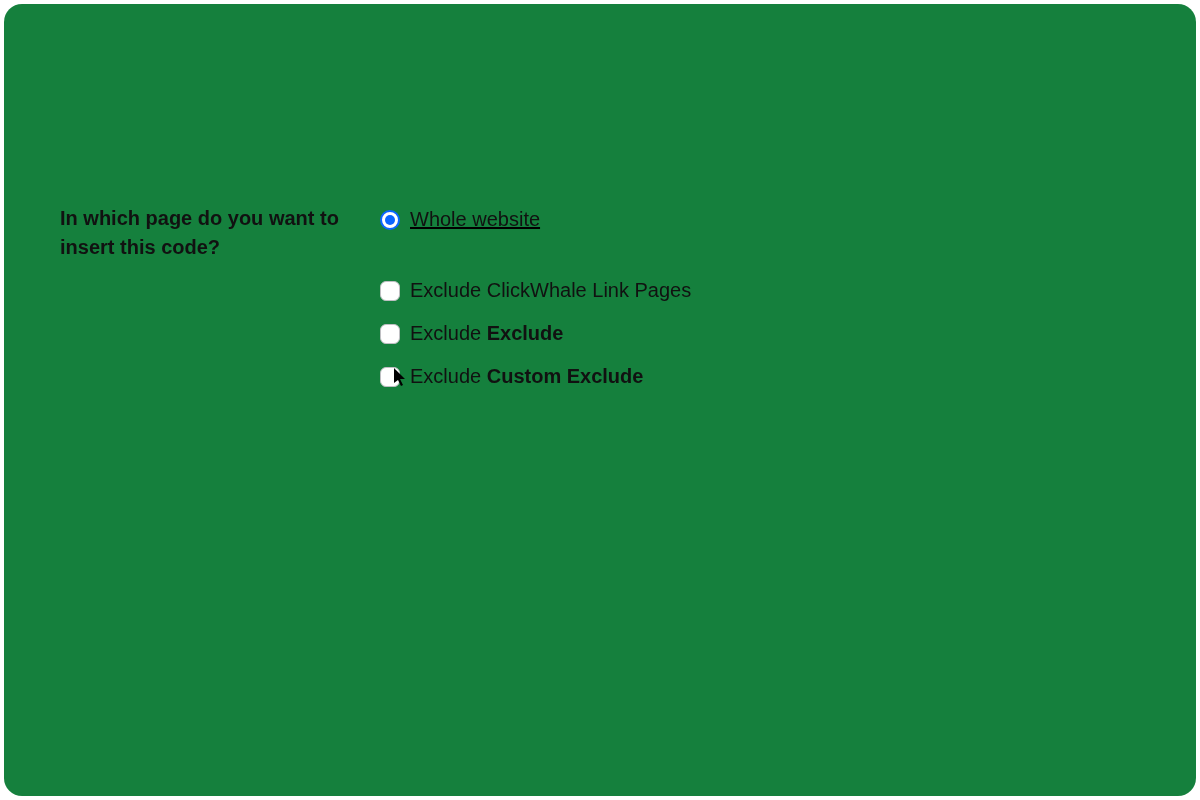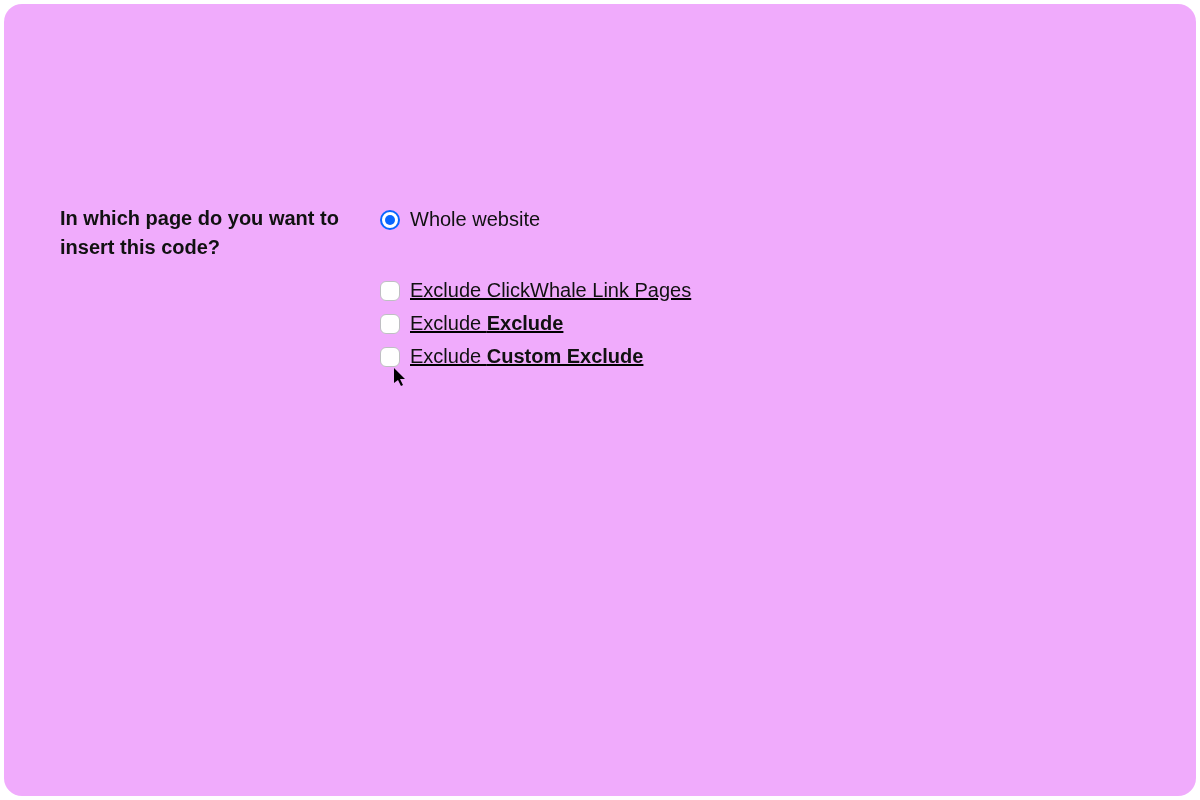--- a/index.html
+++ b/index.html
@@ -13,21 +13,21 @@
       width: 1200px;
       height: 800px;
       position: relative;
     }
     .panel {
       position: absolute;
       top: 0;
       left: 0;
       right: 0;
       bottom: 0;
-      background: #f0abfc;
+      background: #15803d;
       border-radius: 18px;
       margin: 4px;
       padding: 200px 56px 56px 56px;
     }
     .form-row {
       display: flex;
       align-items: flex-start;
       gap: 40px;
     }
     .question-label {
@@ -39,20 +39,21 @@
     }
     .options-column {
       flex: 1;
       padding-top: 4px;
     }
     .radio-group {
       display: flex;
       flex-direction: column;
       gap: 4px;
       margin-bottom: 48px;
+      text-decoration: underline;
     }
     .radio-option {
       display: flex;
       align-items: center;
       gap: 10px;
       cursor: pointer;
     }
     .radio-circle {
       width: 20px;
       height: 20px;
@@ -78,22 +79,21 @@
       display: block;
     }
     .radio-label {
       font-size: 20px;
       color: #111;
       font-weight: 400;
     }
     .checkbox-group {
       display: flex;
       flex-direction: column;
-      gap: 10px;
-      text-decoration: underline;
+      gap: 20px;
     }
     .checkbox-option {
       display: flex;
       align-items: center;
       gap: 10px;
       cursor: pointer;
     }
     .checkbox-box {
       width: 20px;
       height: 20px;

